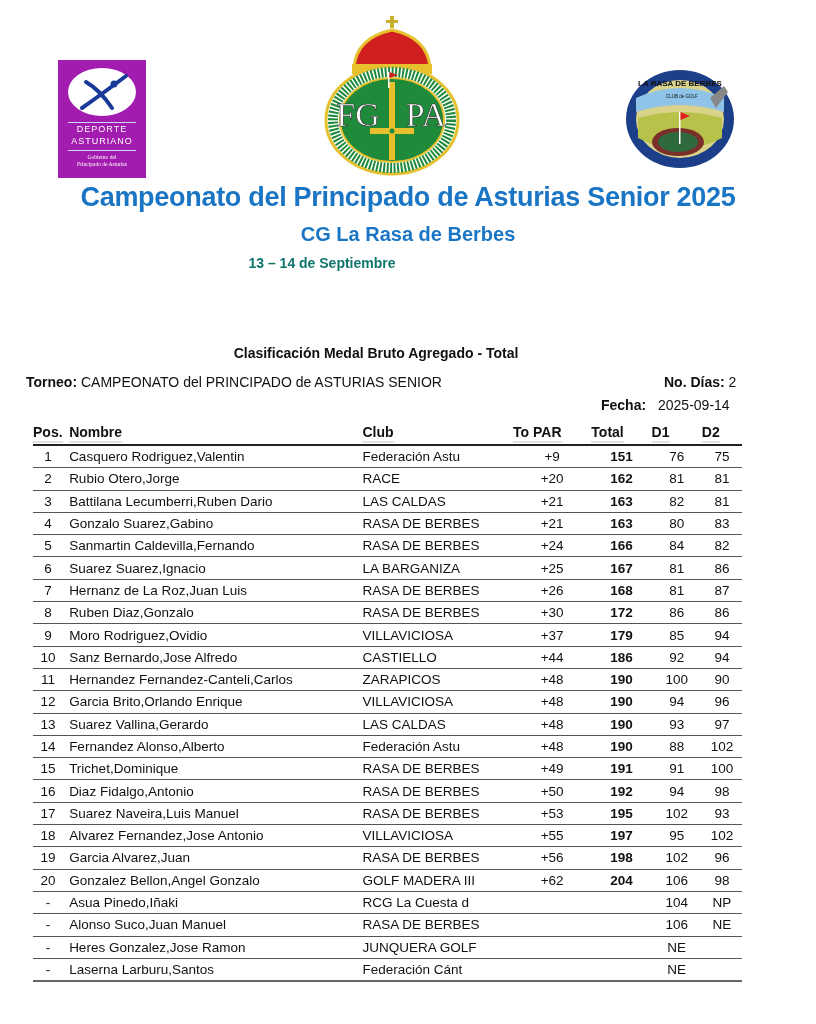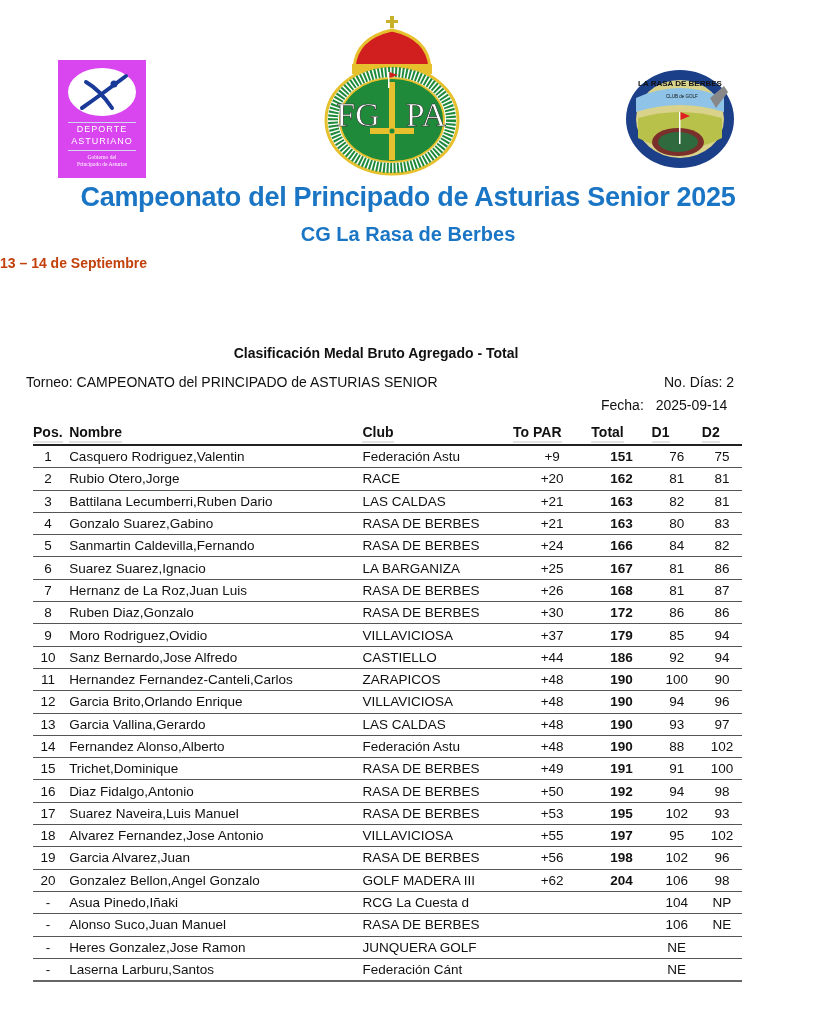--- a/index.html
+++ b/index.html
@@ -1,35 +1,35 @@
 <!DOCTYPE html>
 <html><head>
 <meta charset="utf-8">
 <style>
   html, body { margin:0; padding:0; background:#ffffff; }
   body { width:816px; height:1024px; position:relative; overflow:hidden; font-family:"Liberation Sans", sans-serif; color:#111; }
 
   .logo { position:absolute; }
-  #logo-deporte { left:58px; top:60px; width:88px; height:118px; background:#d946ef; }
+  #logo-deporte { left:58px; top:60px; width:88px; height:118px; background:#a21caf; }
   #logo-deporte .ellipse { position:absolute; left:10px; top:8px; width:68px; height:48px; border-radius:50%; background:#fff; }
   #logo-deporte .ellipse svg { position:absolute; left:0; top:0; }
   #logo-deporte .line { position:absolute; left:10px; width:68px; height:1px; background:#cfd6f0; }
   #logo-deporte .t1 { position:absolute; left:0; width:88px; text-align:center; color:#fff; font-size:9px; letter-spacing:1px; }
   #logo-deporte .t2 { position:absolute; left:0; width:88px; text-align:center; color:#fff; font-size:5.5px; line-height:7px; font-family:"Liberation Serif", serif; }
 
   #logo-fgpa { left:318px; top:16px; width:148px; height:160px; }
   #logo-rasa { left:624px; top:68px; width:112px; height:102px; }
 
   .title-main { position:absolute; left:0; width:816px; top:182px; text-align:center; color:#1a75c4; font-size:27px; font-weight:bold; letter-spacing:-0.3px; }
   .title-sub { position:absolute; left:0; width:816px; top:223px; text-align:center; color:#1a75c4; font-size:20px; font-weight:bold; }
-  .title-date { position:absolute; left:0; width:644px; top:255px; text-align:left; color:#c2410c; font-size:14px; font-weight:bold; }
+  .title-date { position:absolute; left:0; width:644px; top:255px; text-align:center; color:#0f766e; font-size:14px; font-weight:bold; }
 
   .report-title { position:absolute; left:0; width:752px; top:345px; text-align:center; font-size:14px; font-weight:bold; }
   .meta { position:absolute; font-size:14px; }
-  .meta b { font-weight:normal; }
+  .meta b { font-weight:bold; }
 
   table.results { position:absolute; left:33px; top:421px; width:709px; border-collapse:collapse; font-size:13.5px; }
   table.results th { font-weight:bold; text-align:left; height:22px; padding:0 0 1px 0; font-size:14px; border-bottom:2px solid #222; vertical-align:bottom; }
   table.results th span { display:inline-block; border-bottom:2px solid #e3e3e3; padding-bottom:1px; }
   table.results td { height:21.3px; padding:0; border-bottom:1px solid #555; white-space:nowrap; }
   table.results tr:last-child td { border-bottom:2px solid #666; }
   .c-pos { width:30px; text-align:center;margin-left:48px; }
   .c-name { width:292px; padding-left:6px !important; }
   .c-club { width:150px; }
   .c-par { width:78px; text-align:center; }
@@ -235,21 +235,21 @@
         <td class="c-pos">12</td>
         <td class="c-name">Garcia Brito,Orlando Enrique</td>
         <td class="c-club">VILLAVICIOSA</td>
         <td class="c-par">+48</td>
         <td class="c-total">190</td>
         <td class="c-d1">94</td>
         <td class="c-d2">96</td>
       </tr>
       <tr>
         <td class="c-pos">13</td>
-        <td class="c-name">Garcia Vallina,Gerardo</td>
+        <td class="c-name">Suarez Vallina,Gerardo</td>
         <td class="c-club">LAS CALDAS</td>
         <td class="c-par">+48</td>
         <td class="c-total">190</td>
         <td class="c-d1">93</td>
         <td class="c-d2">97</td>
       </tr>
       <tr>
         <td class="c-pos">14</td>
         <td class="c-name">Fernandez Alonso,Alberto</td>
         <td class="c-club">Federación Astu</td>

